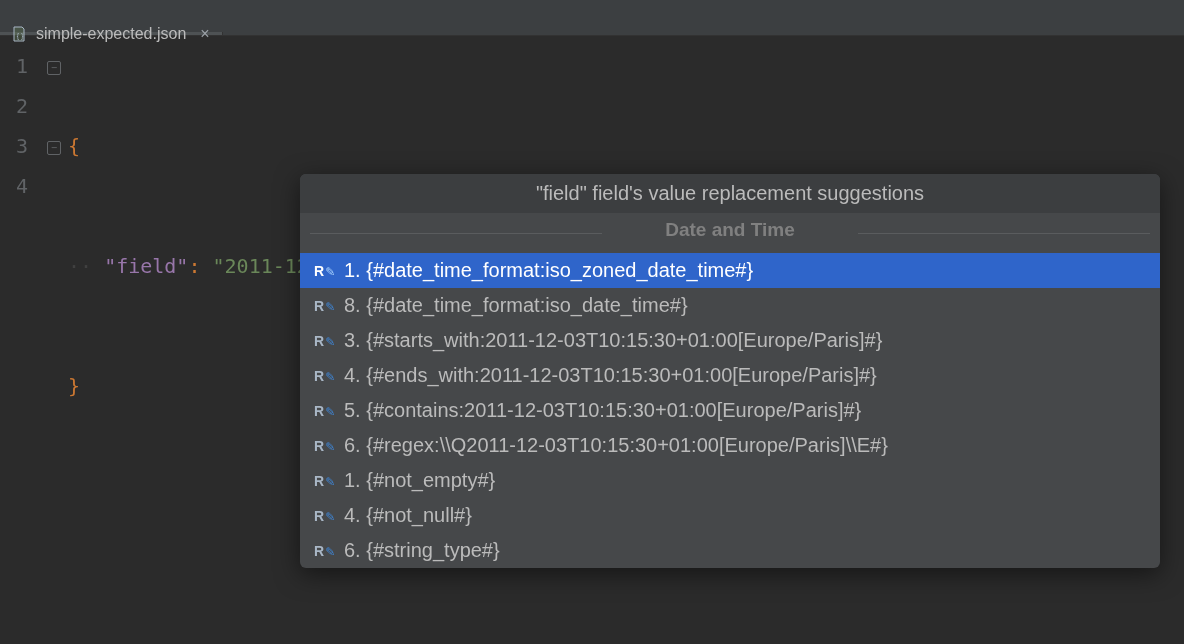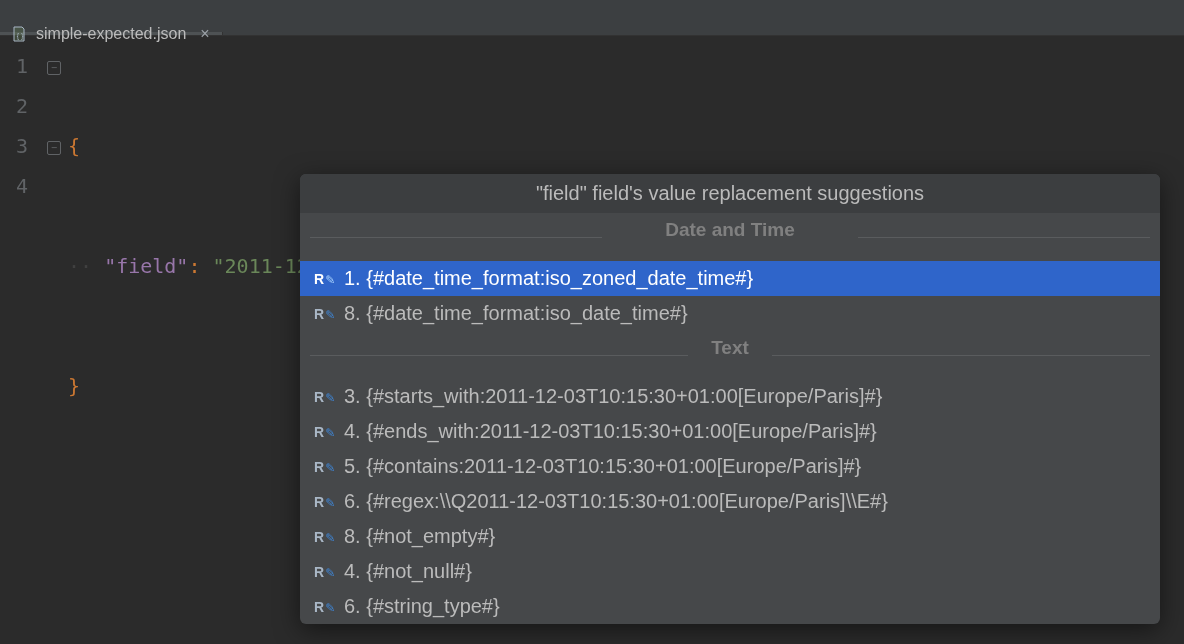--- a/index.html
+++ b/index.html
@@ -109,21 +109,21 @@
     padding: 8px 0;
     color: #bbbbbb;
     font-size: 20px;
     background: #3c3e40;
   }
   .popup-section {
     text-align: center;
     color: #808080;
     font-size: 19px;
     font-weight: bold;
-    padding: 6px 0 20px 0;
+    padding: 6px 0 12px 0;
     position: relative;
   }
   .popup-section::before,
   .popup-section::after {
     content: "";
     position: absolute;
     top: 50%;
     width: 34%;
     height: 1px;
     background: #5a5c5e;
@@ -218,21 +218,20 @@
       <span>1. {#date_time_format:iso_zoned_date_time#}</span>
     </div>
     <div class="popup-item">
       <span class="item-icon">
           <span class="r">R</span>
           <span class="pencil">✎</span>
         </span>
       <span>8. {#date_time_format:iso_date_time#}</span>
     </div>
 
-    <div class="popup-section text-section">Text</div>
     <div class="popup-item">
       <span class="item-icon">
           <span class="r">R</span>
           <span class="pencil">✎</span>
         </span>
       <span>3. {#starts_with:2011-12-03T10:15:30+01:00[Europe/Paris]#}</span>
     </div>
     <div class="popup-item">
       <span class="item-icon">
           <span class="r">R</span>
@@ -252,21 +251,21 @@
           <span class="r">R</span>
           <span class="pencil">✎</span>
         </span>
       <span>6. {#regex:\\Q2011-12-03T10:15:30+01:00[Europe/Paris]\\E#}</span>
     </div>
     <div class="popup-item">
       <span class="item-icon">
           <span class="r">R</span>
           <span class="pencil">✎</span>
         </span>
-      <span>8. {#not_empty#}</span>
+      <span>1. {#not_empty#}</span>
     </div>
     <div class="popup-item">
       <span class="item-icon">
           <span class="r">R</span>
           <span class="pencil">✎</span>
         </span>
       <span>4. {#not_null#}</span>
     </div>
     <div class="popup-item">
       <span class="item-icon">

